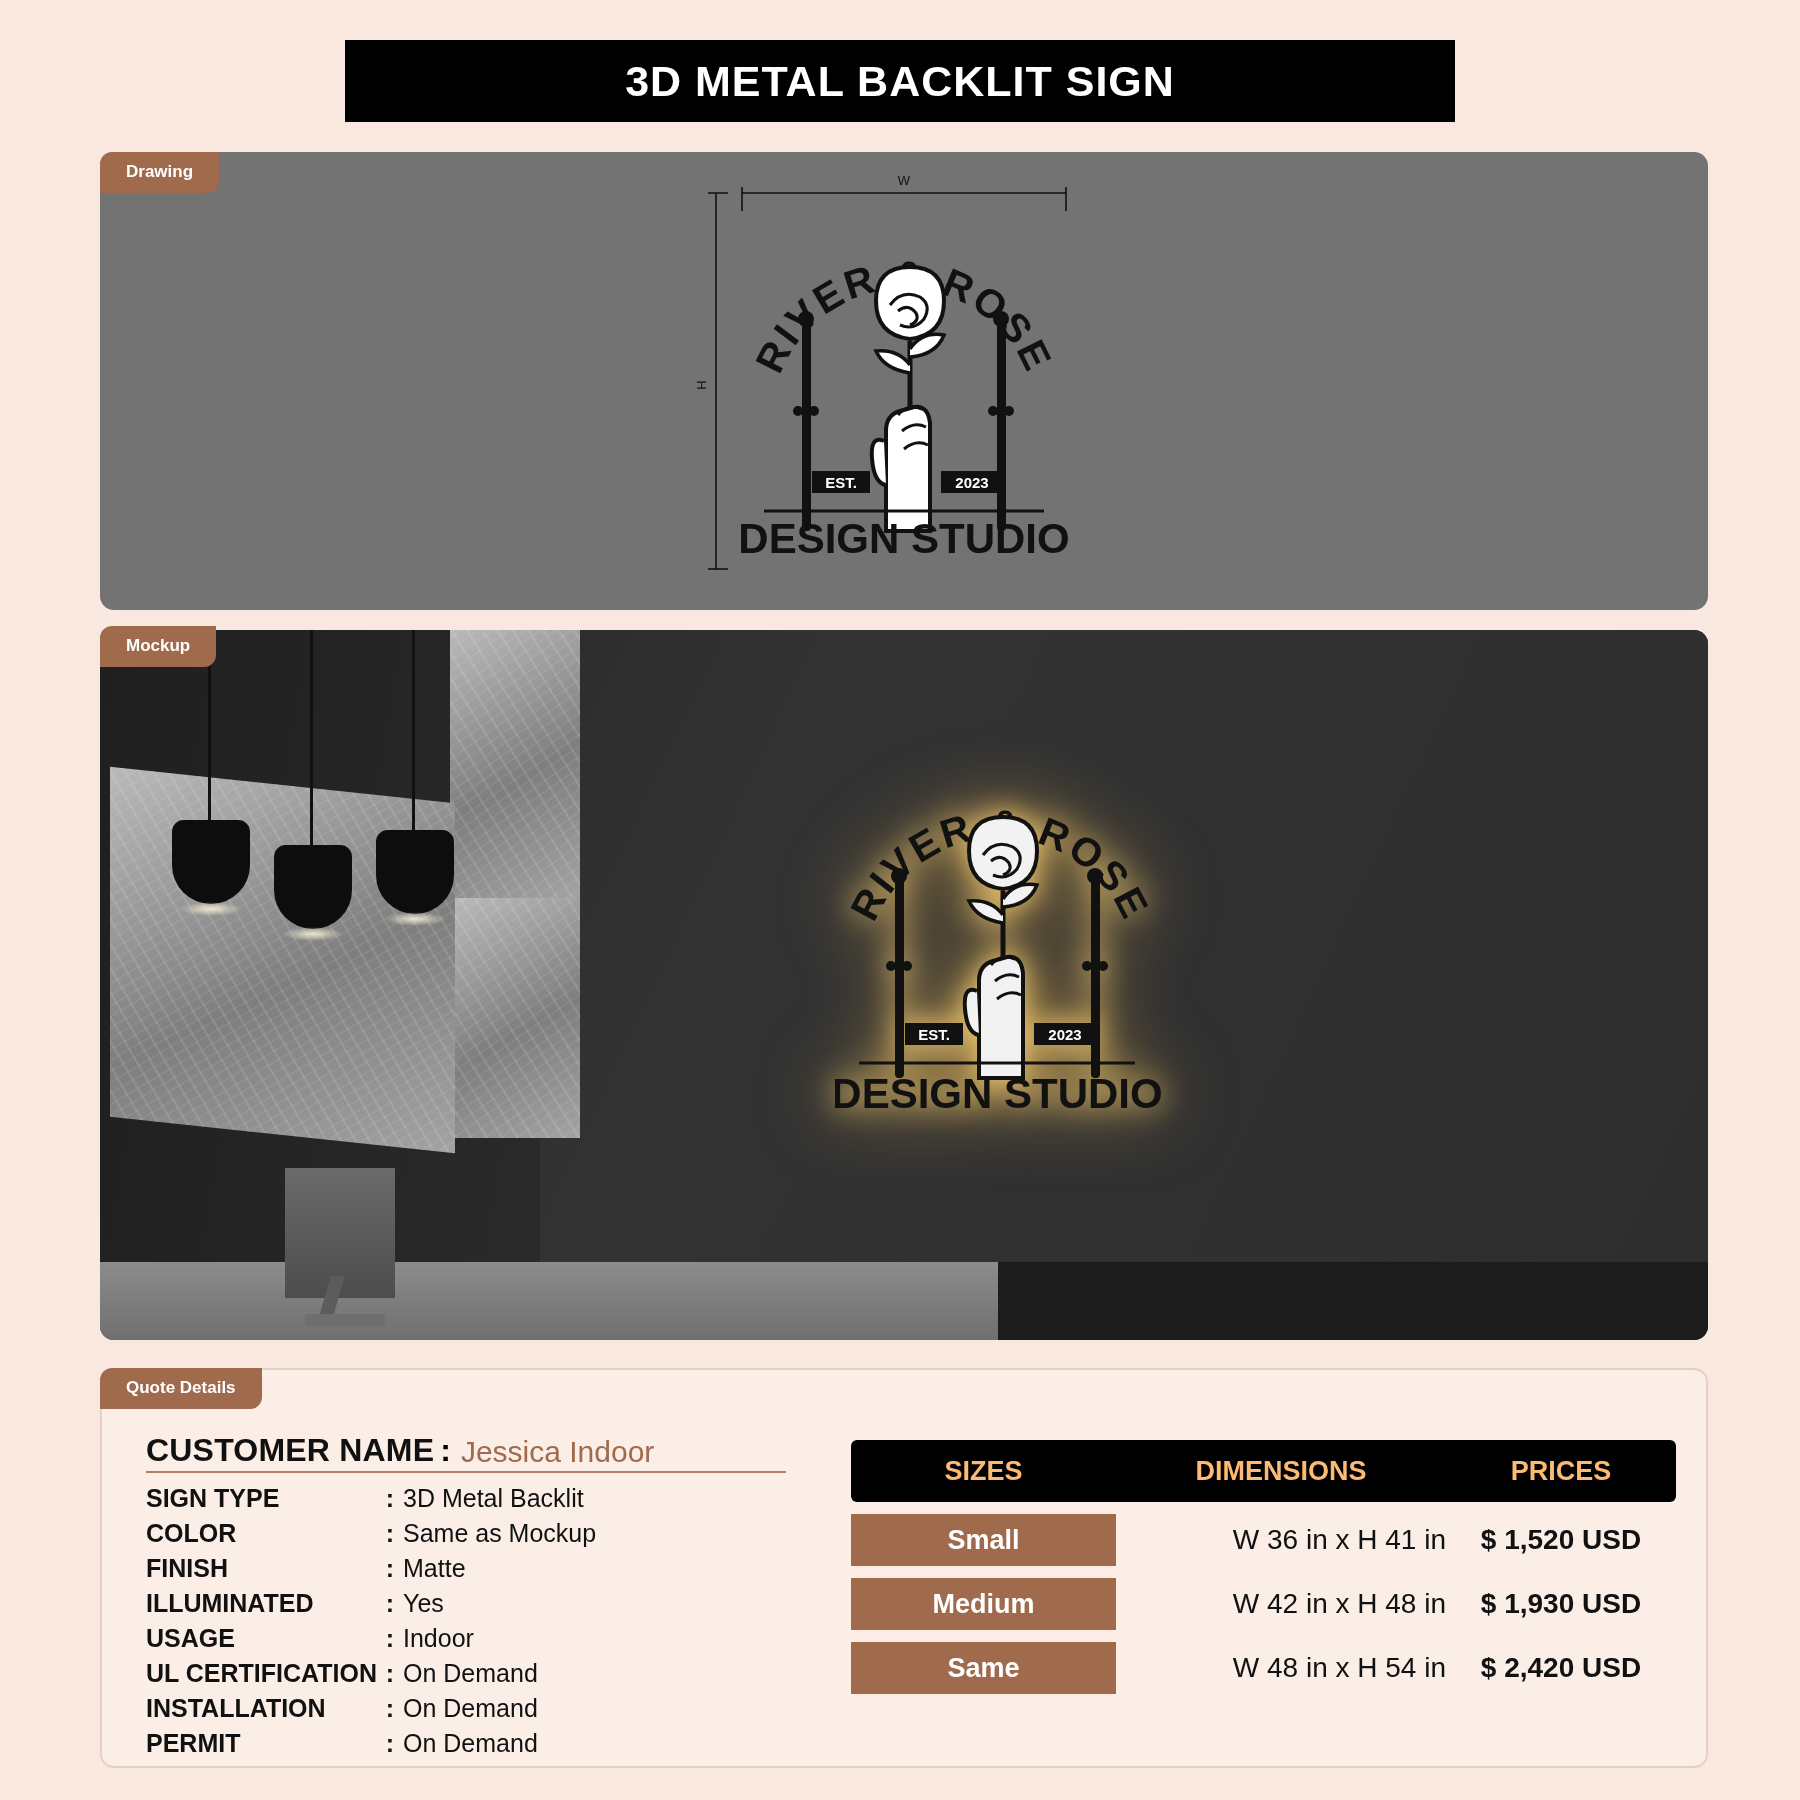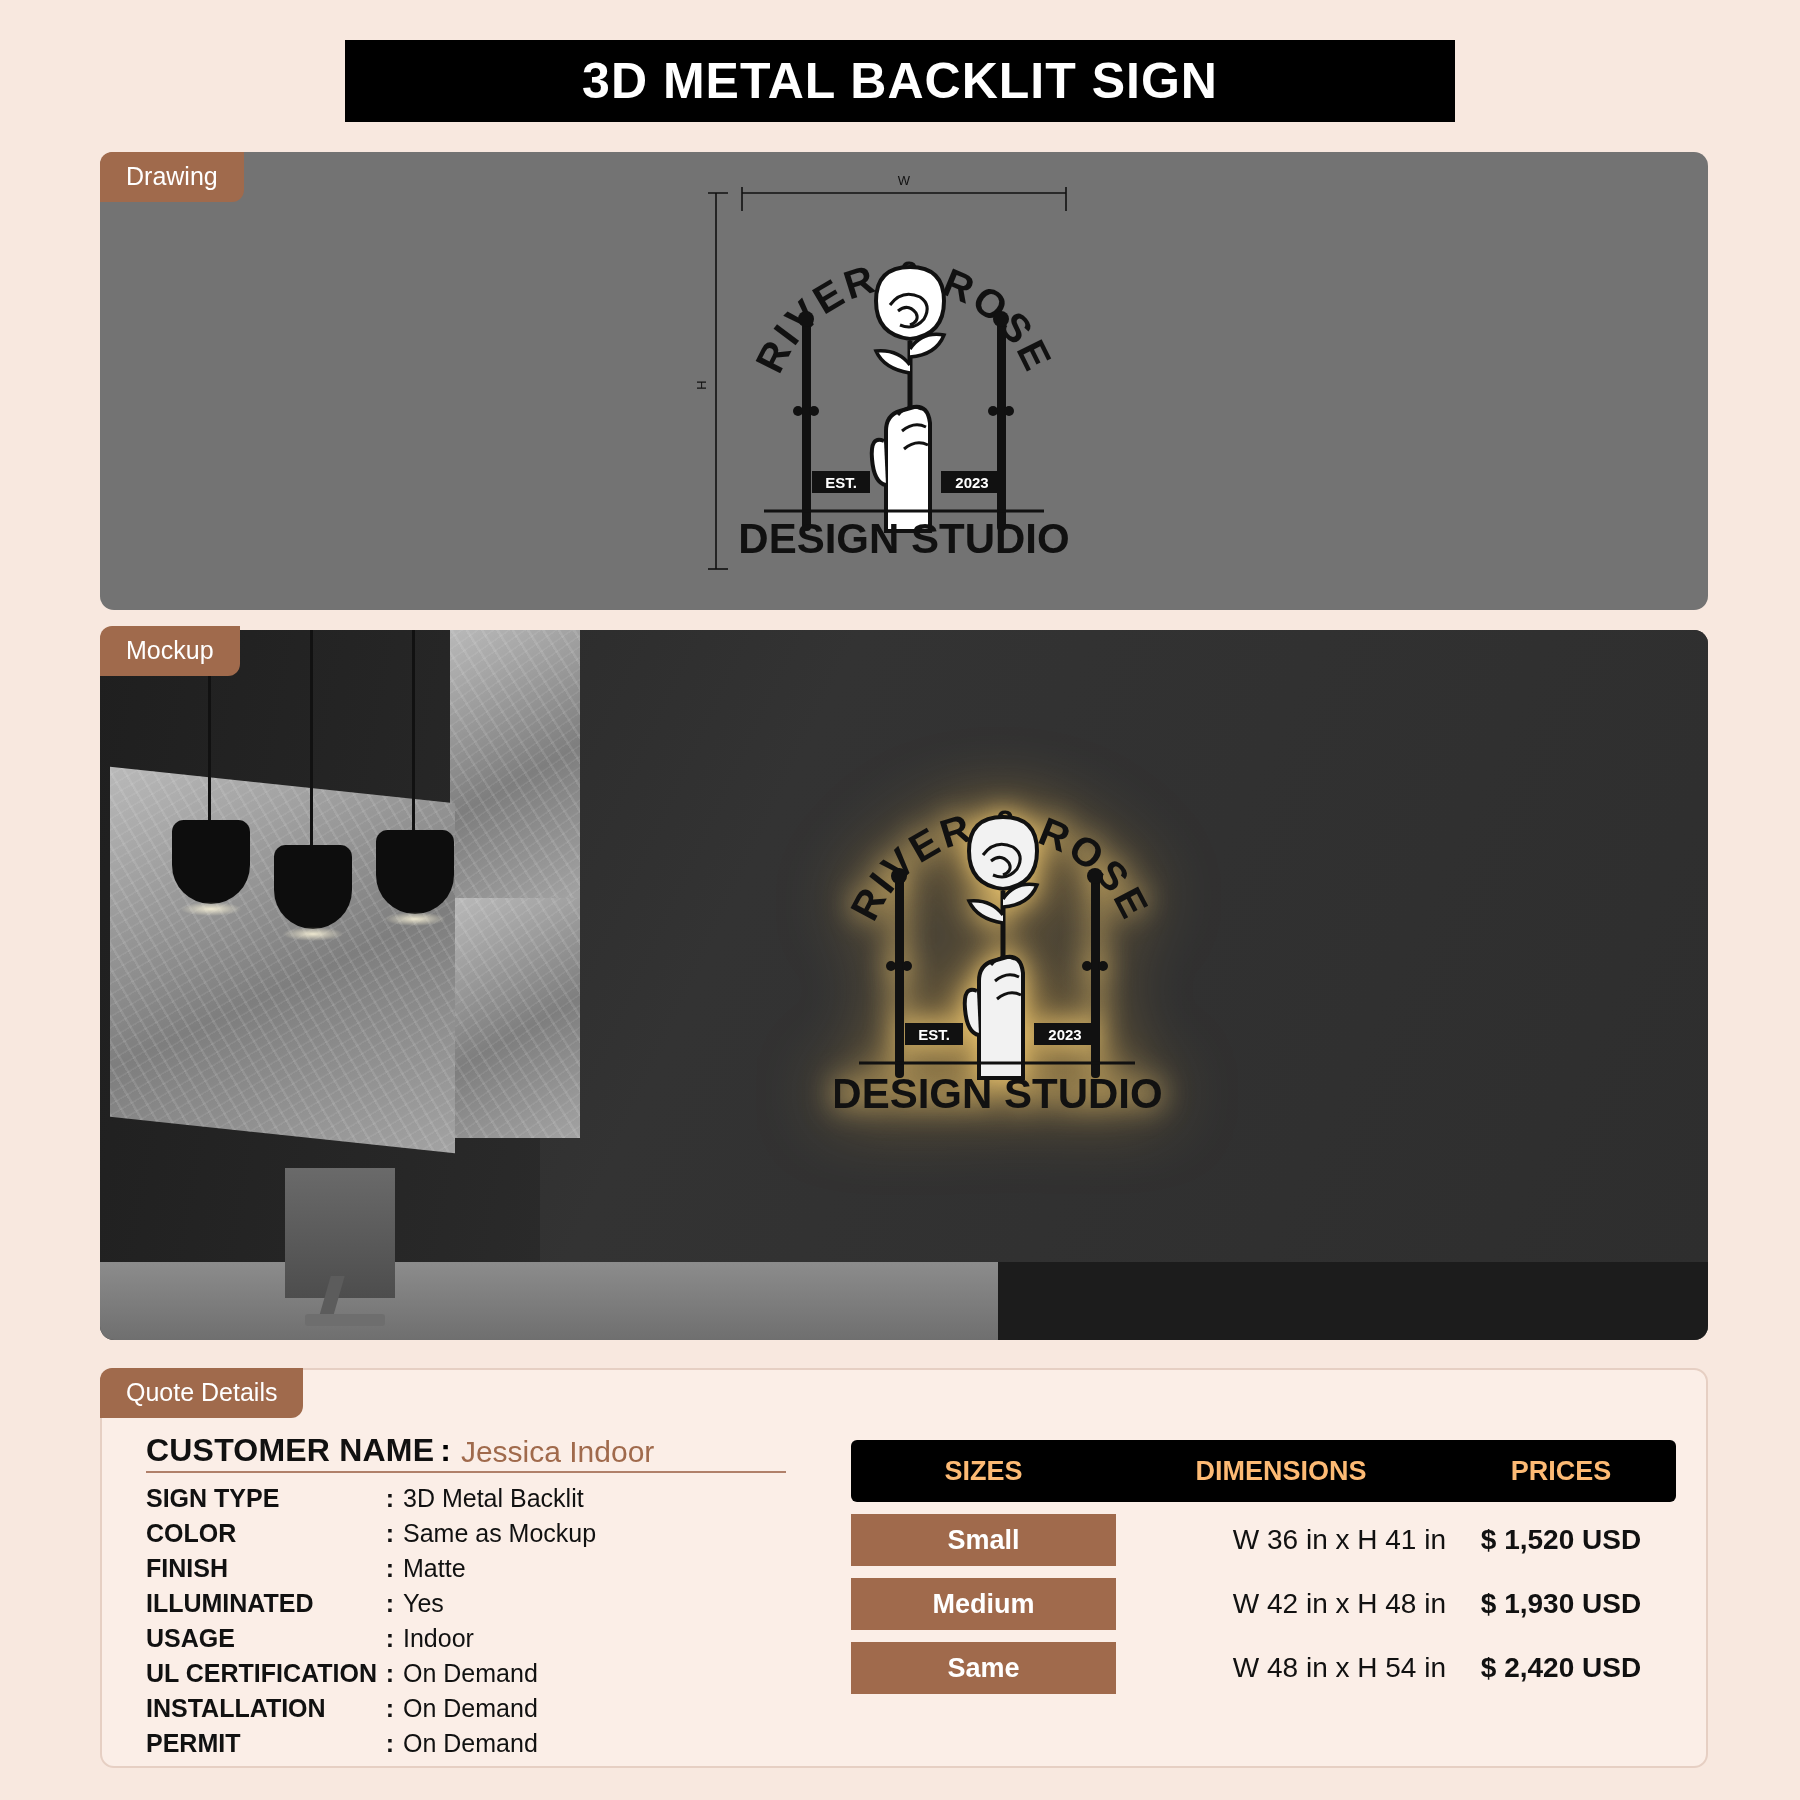--- a/index.html
+++ b/index.html
@@ -14,37 +14,37 @@
   
   .title-bar {
     position: absolute;
     left: 345px; top: 40px;
     width: 1110px; height: 82px;
     background: #000;
     display: flex; align-items: center; justify-content: center;
   }
   .title-bar span {
     color: #fff;
-    font-size: 50px;
+    font-size: 43px;
     font-weight: bold;
     letter-spacing: 1px;
   }
 
   
   .panel {
     position: absolute;
     border-radius: 14px;
     overflow: hidden;
   }
   .panel-tab {
     position: absolute;
     background: #a06a4c;
     color: #fff;
-    font-size: 25px;
-    font-weight: normal;
+    font-size: 17px;
+    font-weight: bold;
     padding: 10px 26px 11px 26px;
     border-top-left-radius: 12px;
     border-bottom-right-radius: 12px;
     z-index: 5;
   }
 
   
   #drawing-panel {
     left: 100px; top: 152px;
     width: 1608px; height: 458px;

